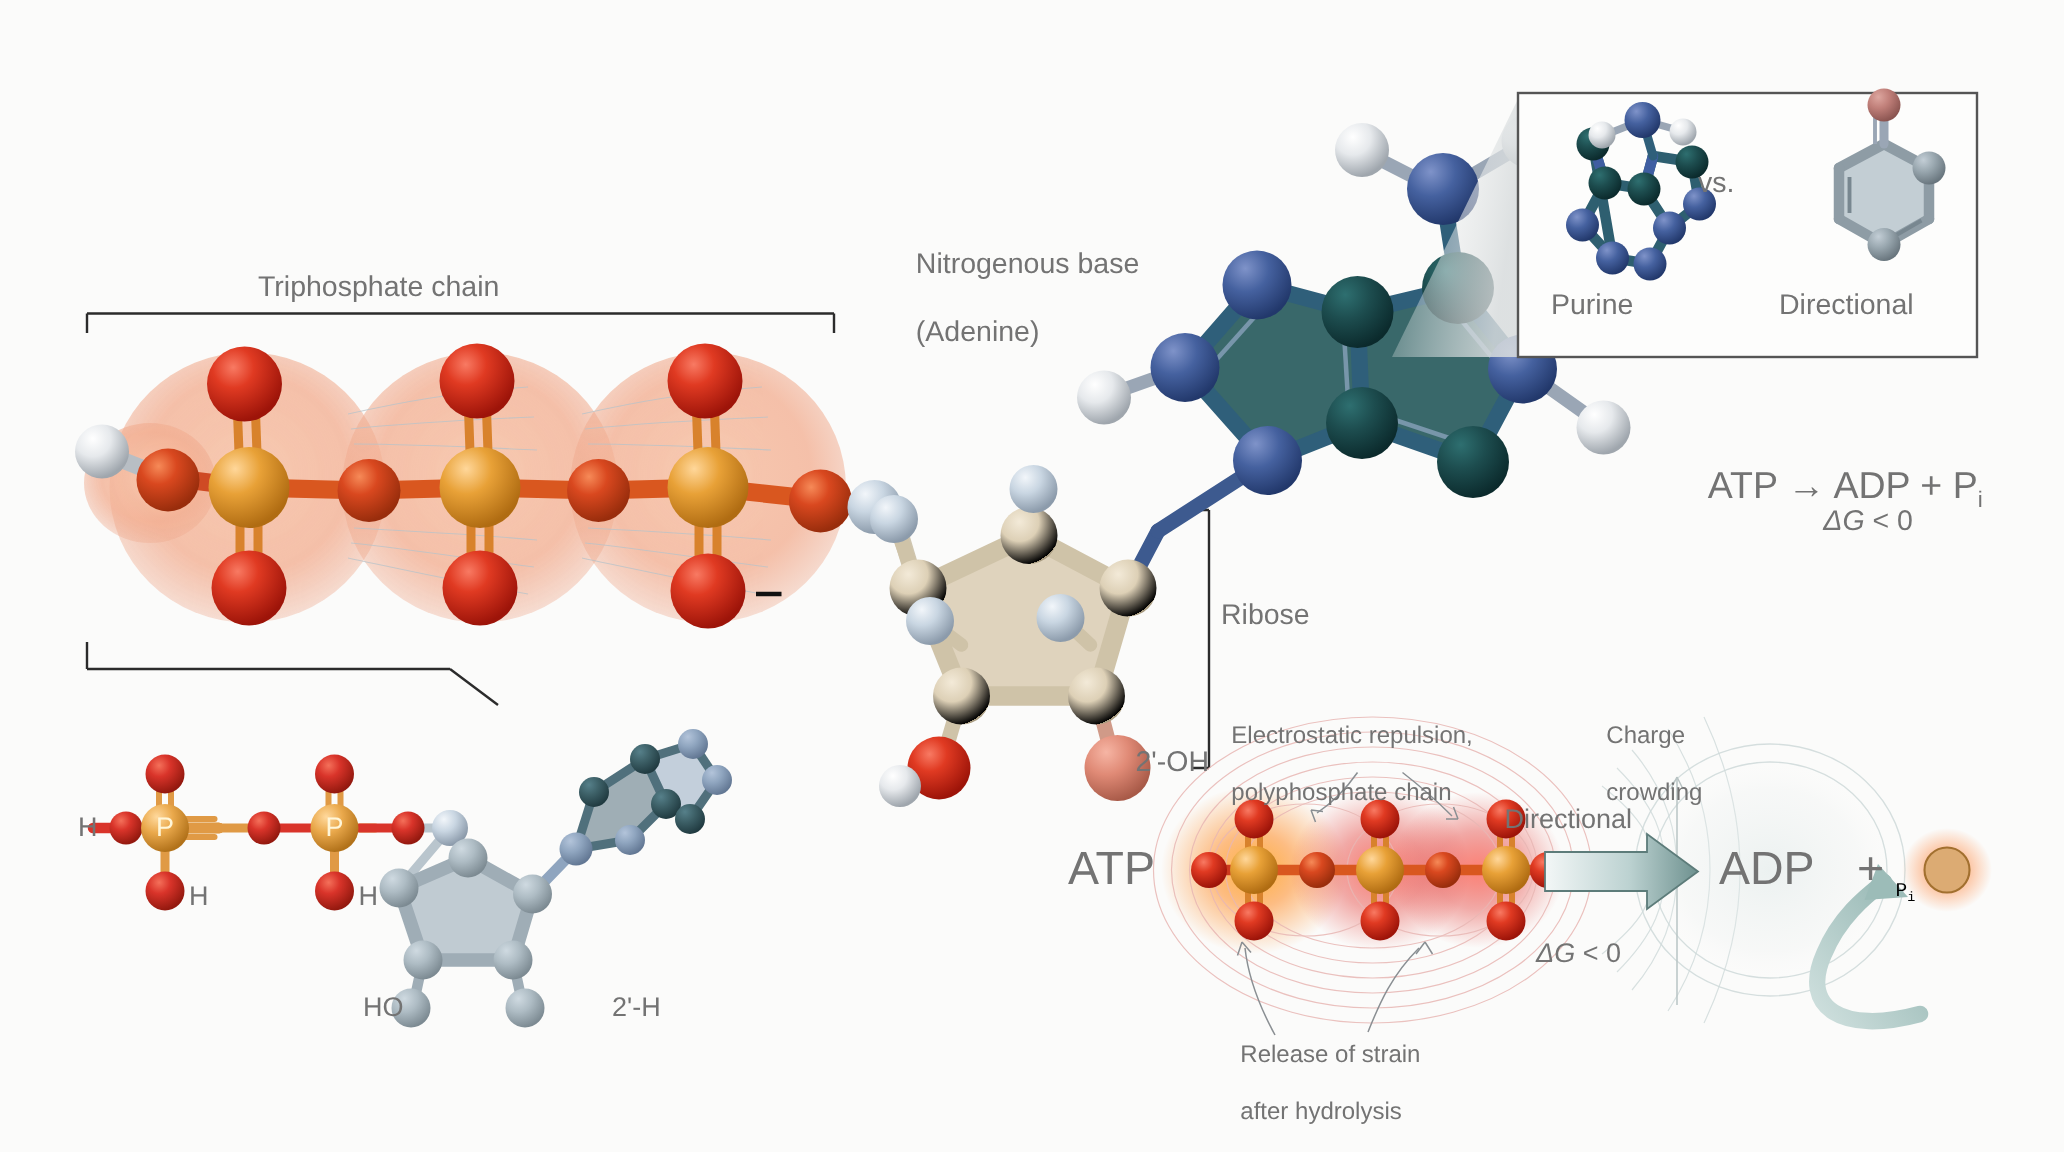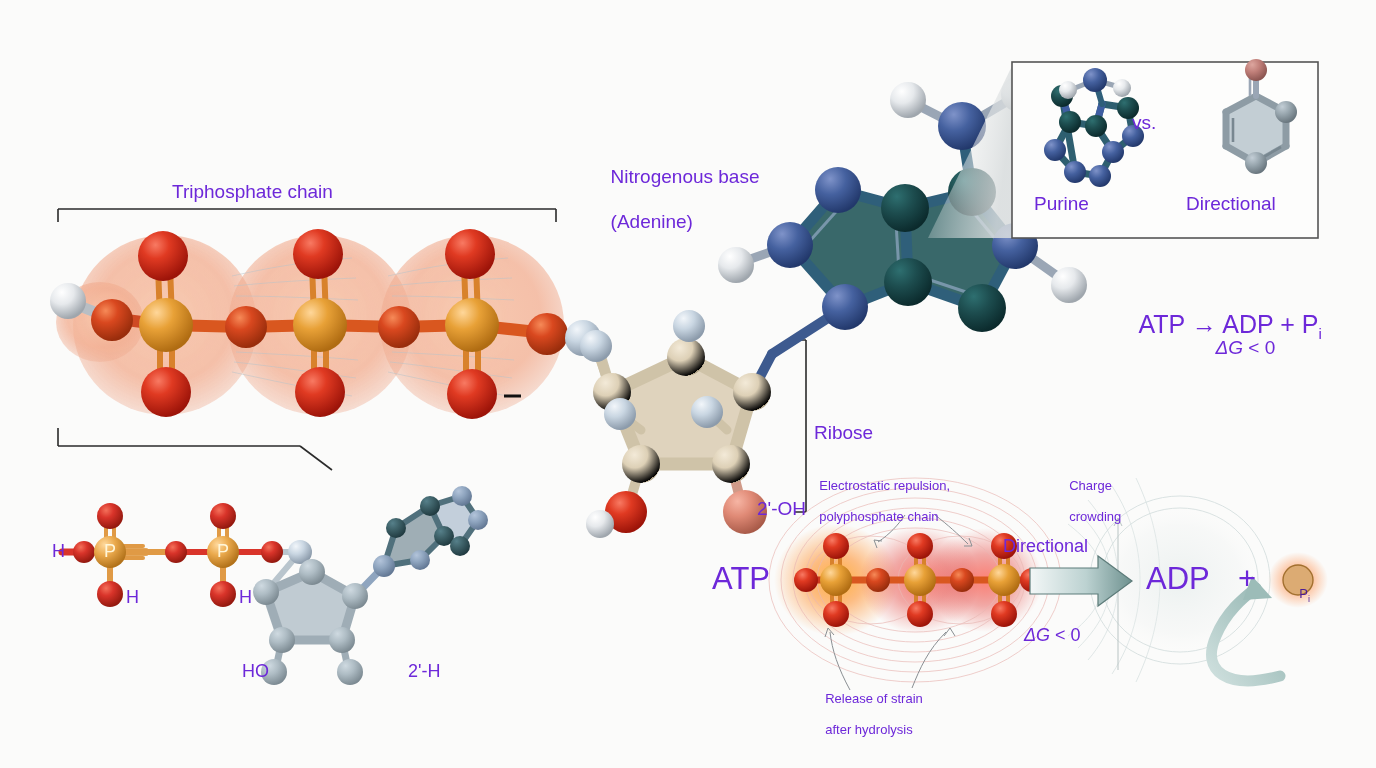--- a/index.html
+++ b/index.html
@@ -8,28 +8,28 @@
     background:#fbfbfa;
     font-family:"Liberation Sans", sans-serif;
     color:#121212;
     position:relative;
   }
   #stage{position:absolute;inset:0;}
   svg#scene{position:absolute;left:0;top:0;width:1376px;height:768px;}
   .lbl{
     position:absolute;
     font-family:"Liberation Sans", sans-serif;
-    color:#6d28d9;
+    color:#737373;
     white-space:pre;
     line-height:1.18;
     pointer-events:none;
   }
   .t-title{font-size:19px;}
   .t-mid{font-size:18px;text-align:right;}
-  .t-small{font-size:13px;}
+  .t-small{font-size:16px;}
   .t-eq{font-size:25px;}
   .t-eq2{font-size:19px;}
   .t-big{font-size:31px;}
   .t-atom{font-size:18px;font-weight:400;}
   .ctr{text-align:left;}
   .ital{font-style:italic;}
 </style>
 </head>
 <body>
 
@@ -577,21 +577,21 @@
   </g>
 </svg>
 
 <div class="lbl t-title" style="left:172px;top:181px;">Triphosphate chain</div>
 
 <div class="lbl t-title ctr" style="left:600px;top:144px;width:220px;">
   <span>Nitrogenous base</span><br>
   <span>(Adenine)</span>
 </div>
 
-<div class="lbl t-title" style="left:814px;top:422px;">Ribose</div>
+<div class="lbl t-title" style="left:814px;top:400px;">Ribose</div>
 
 <div class="lbl t-title" style="left:757px;top:498px;">2'-OH</div>
 
 <div class="lbl t-title" style="left:1132px;top:112px;">vs.</div>
 <div class="lbl t-title ctr" style="left:1034px;top:193px;width:128px;">Purine</div>
 <div class="lbl t-title ctr" style="left:1186px;top:193px;width:150px;">Directional</div>
 
 <div class="lbl t-eq" style="left:1126px;top:280px;">
   <span>ATP → ADP + P</span><sub style="font-size:15px;">i</sub>
 </div>
@@ -603,21 +603,21 @@
 <div class="lbl t-atom" style="left:104px;top:541px;color:#fff6d8;">P</div>
 <div class="lbl t-atom" style="left:217px;top:541px;color:#fff6d8;">P</div>
 <div class="lbl t-atom" style="left:126px;top:587px;">H</div>
 <div class="lbl t-atom" style="left:239px;top:587px;">H</div>
 <div class="lbl t-atom" style="left:242px;top:661px;">HO</div>
 <div class="lbl t-atom" style="left:367px;top:661px;margin-left:41px;">2'-H</div>
 
 <div class="lbl t-big" style="left:712px;top:561px;">ATP</div>
 <div class="lbl t-big" style="left:1146px;top:561px;">ADP</div>
 <div class="lbl t-big" style="left:1238px;top:561px;">+</div>
-<div class="lbl" style="left:1292px;top:571px;font-size:13px;color:#4c1d95;">
+<div class="lbl" style="left:1248px;top:571px;font-size:13px;color:#000000;font-family:Liberation Mono, monospace;">
   <span>P</span><sub style="font-size:9px;">i</sub>
 </div>
 
 <div class="lbl t-mid" style="left:1003px;top:536px;">Directional</div>
 <div class="lbl t-mid" style="left:1014px;top:604px;">
   <span class="ital">ΔG</span><span> &lt; 0</span>
 </div>
 
 <div class="lbl t-small ctr" style="left:812px;top:463px;width:270px;">
   <span>Electrostatic repulsion,</span><br>

